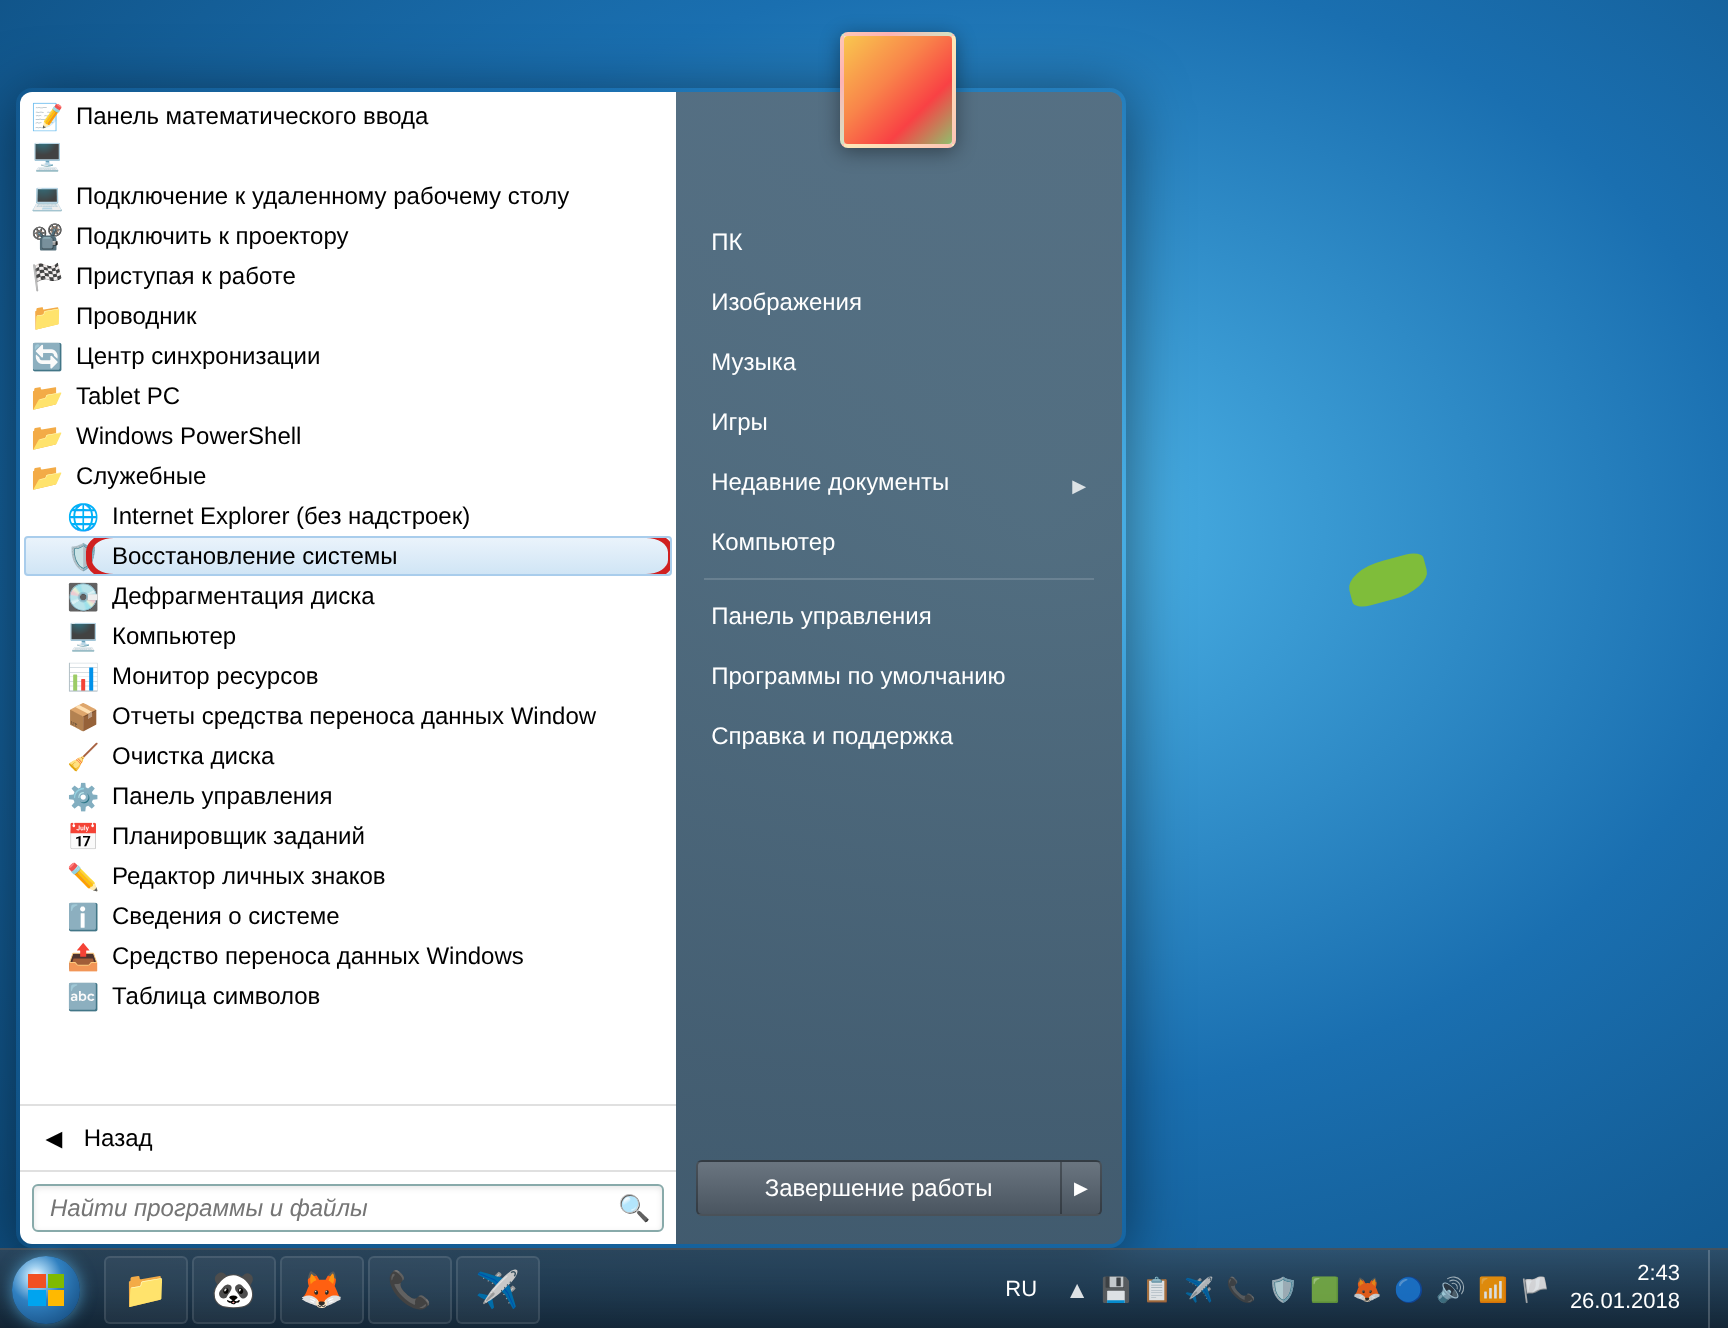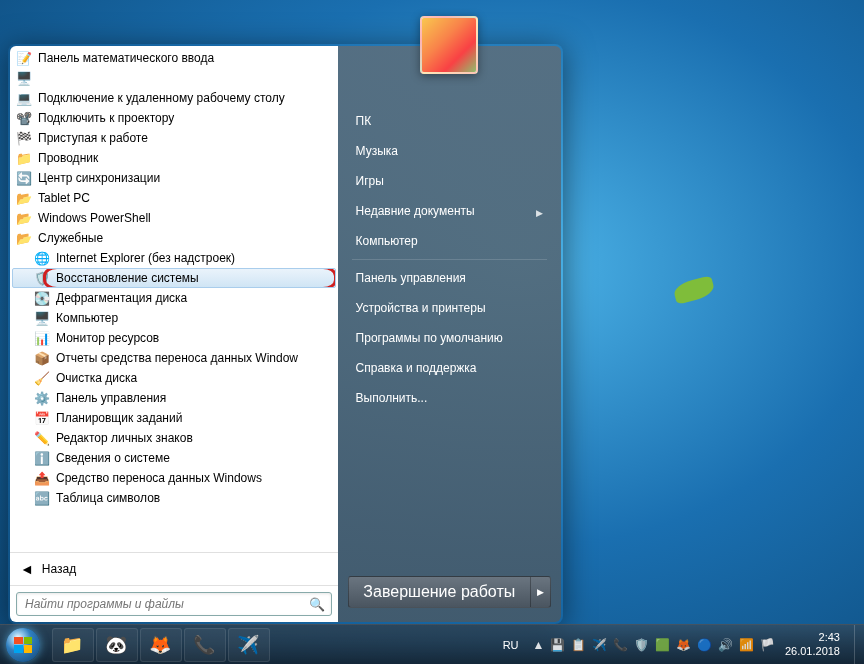--- a/index.html
+++ b/index.html
@@ -46,21 +46,21 @@
 .back-arrow { font-size: 14px; }
 .search-row { padding: 6px; border-top: 1px solid #e0e0e0; }
 .search-box { position: relative; }
 .search-input { width: 100%; padding: 4px 26px 4px 8px; font-size: 12px; border: 1px solid #8aa; border-radius: 3px; font-style: italic; color: #0c4a6e; box-shadow: inset 0 1px 3px rgba(0,0,0,0.1); }
 .search-glass { position: absolute; right: 6px; top: 50%; transform: translateY(-50%); color: #3070b0; font-size: 13px; pointer-events: none; }
 
 .right-item { padding: 8px 14px; font-size: 12px; color: #fff; cursor: pointer; border-radius: 3px; display: flex; align-items: flex-end; justify-content: space-between; }
 .right-sep { height: 1px; background: rgba(255,255,255,0.15); margin: 3px 10px; }
 .shutdown-row { margin-top: auto; padding: 6px; display: flex; }
 .shutdown-btn { flex: 1; display: flex; background: linear-gradient(180deg, #6a7580, #4a5560); border: 1px solid rgba(0,0,0,0.3); border-radius: 3px; overflow: hidden; cursor: pointer; }
-.shutdown-main { flex: 1; padding: 6px 10px; color: #fff; font-size: 16px; text-align: center; }
+.shutdown-main { flex: 1; padding: 6px 10px; color: #fff; font-size: 12px; text-align: center; }
 .shutdown-arrow { width: 20px; border-left: 1px solid rgba(0,0,0,0.3); display: flex; align-items: center; justify-content: center; color: #fff; font-size: 9px; }
 .submenu-arrow { font-size: 9px; opacity: 0.8; }
 </style>
 </head>
 <body>
 
 <div class="desktop">
   <div class="leaf"></div>
 
   <div class="start-menu">
@@ -170,47 +170,44 @@
         </div>
       </div>
     </div>
     <div class="sm-right">
       <div class="avatar"></div>
       <div id="right-items">
           <div class="right-item">
             <span>ПК</span>
           </div>
           <div class="right-item">
+            <span>Изображения</span>
+          </div>
+          <div class="right-item">
             <span>Музыка</span>
           </div>
           <div class="right-item">
             <span>Игры</span>
           </div>
           <div class="right-item">
             <span>Недавние документы</span>
             <span class="submenu-arrow">▶</span>
           </div>
           <div class="right-item">
             <span>Компьютер</span>
           </div>
           <div class="right-sep"></div>
           <div class="right-item">
             <span>Панель управления</span>
           </div>
           <div class="right-item">
-            <span>Устройства и принтеры</span>
-          </div>
-          <div class="right-item">
             <span>Программы по умолчанию</span>
           </div>
           <div class="right-item">
             <span>Справка и поддержка</span>
-          </div>
-          <div class="right-item">
-            <span>Выполнить...</span>
           </div>
         </div>
       <div class="shutdown-row">
         <div class="shutdown-btn">
           <div class="shutdown-main">Завершение работы</div>
           <div class="shutdown-arrow">▶</div>
         </div>
       </div>
     </div>
   </div>

